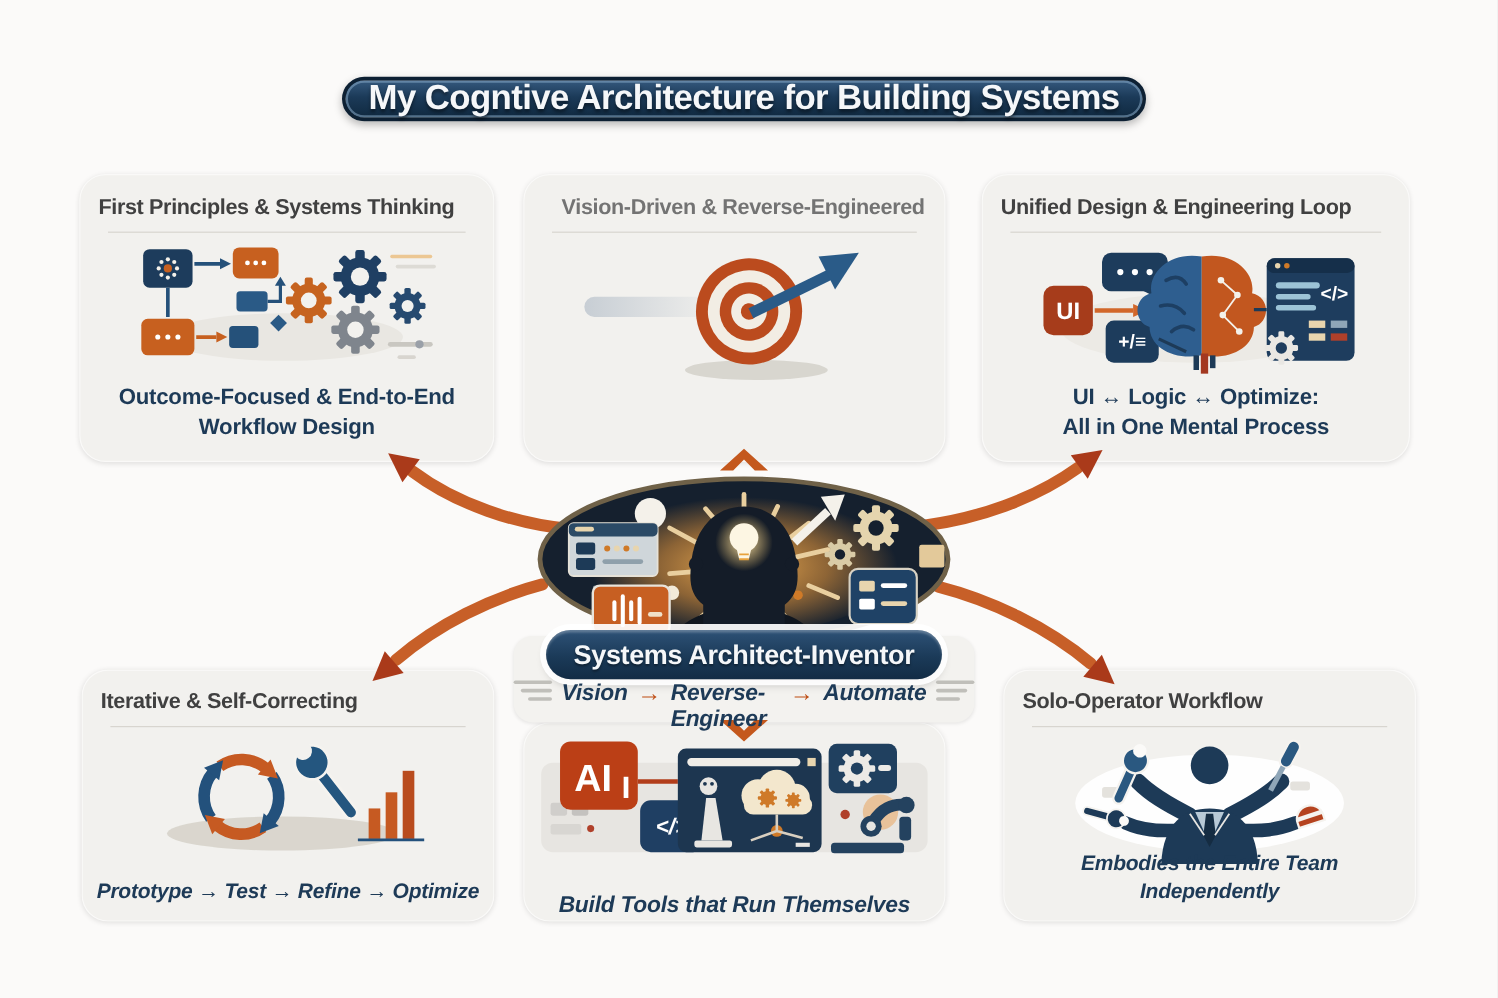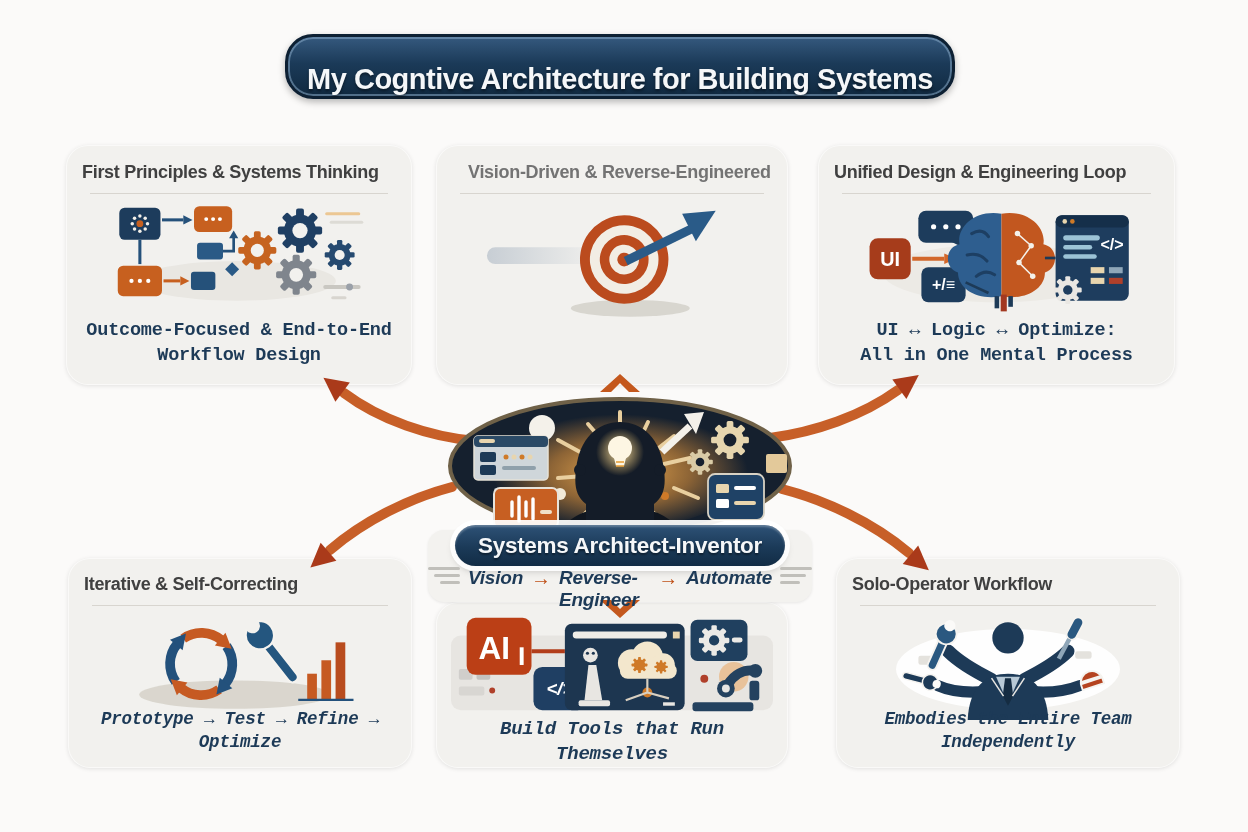--- a/index.html
+++ b/index.html
@@ -1,34 +1,34 @@
 <!DOCTYPE html>
 <html><head>
 <meta charset="utf-8">
 <style>
   html,body{margin:0;padding:0;background:#e9e9e9;}
   .canvas{position:relative;width:1248px;height:832px;background:#fbfaf9;overflow:hidden;
           font-family:"Liberation Sans","DejaVu Sans",sans-serif;}
   
-  .title-banner{position:absolute;left:285px;top:34px;width:670px;height:65px;border-radius:28px;
+  .title-banner{position:absolute;left:285px;top:64px;width:670px;height:37px;border-radius:28px;
     background:linear-gradient(180deg,#35597e 0%,#1b3a58 45%,#102940 100%);
     border:3px solid #0d2033;box-sizing:border-box;
     box-shadow:inset 0 0 0 2px rgba(137,170,199,.55),0 3px 7px rgba(0,0,0,.28);
-    display:flex;align-items:flex-end;justify-content:center;}
+    display:flex;align-items:center;justify-content:center;}
   .title-banner span{color:#f5f7f9;font-size:29px;font-weight:bold;letter-spacing:-.5px;
     text-shadow:0 2px 3px rgba(0,0,0,.45);white-space:nowrap;}
   
   .panel{position:absolute;background:#f2f1ee;border-radius:22px;
     box-shadow:0 1px 4px rgba(0,0,0,.10),inset 0 0 0 1px rgba(255,255,255,.6);}
   .hdg{position:absolute;left:16px;right:20px;top:17px;font-weight:bold;font-size:18px;
     letter-spacing:-.3px;color:#404040;white-space:nowrap;}
   .hdg.orange{color:#737373;}
   .divider{position:absolute;left:24px;right:24px;top:48px;height:1px;background:#d8d5cf;}
   .cap{position:absolute;left:8px;right:8px;bottom:16px;text-align:center;font-weight:bold;
-    font-size:18.5px;line-height:1.35;color:#1d3a57;letter-spacing:-.2px;font-family:Liberation Mono, monospace;}
+    font-size:18.5px;line-height:1.35;color:#1d3a57;letter-spacing:-.2px;}
   .cap.italic{font-style:italic;}
   .illus{position:absolute;left:0;width:100%;}
   
   .vision-strip{position:absolute;left:428px;top:530px;width:384px;height:72px;background:#f3f2ef;
     border-radius:16px;box-shadow:0 1px 3px rgba(0,0,0,.08);z-index:4;}
   .center-oval{position:absolute;left:446px;top:396px;width:348px;height:140px;z-index:6;}
   .hub-banner{position:absolute;left:455px;top:525px;width:330px;height:41px;border-radius:21px;
     background:linear-gradient(180deg,#2e5277 0%,#1b3a58 55%,#122c45 100%);
     box-shadow:0 0 0 5px rgba(255,255,255,.92),0 4px 8px rgba(0,0,0,.25),inset 0 2px 2px rgba(255,255,255,.25);
     display:flex;align-items:center;justify-content:center;z-index:7;}

